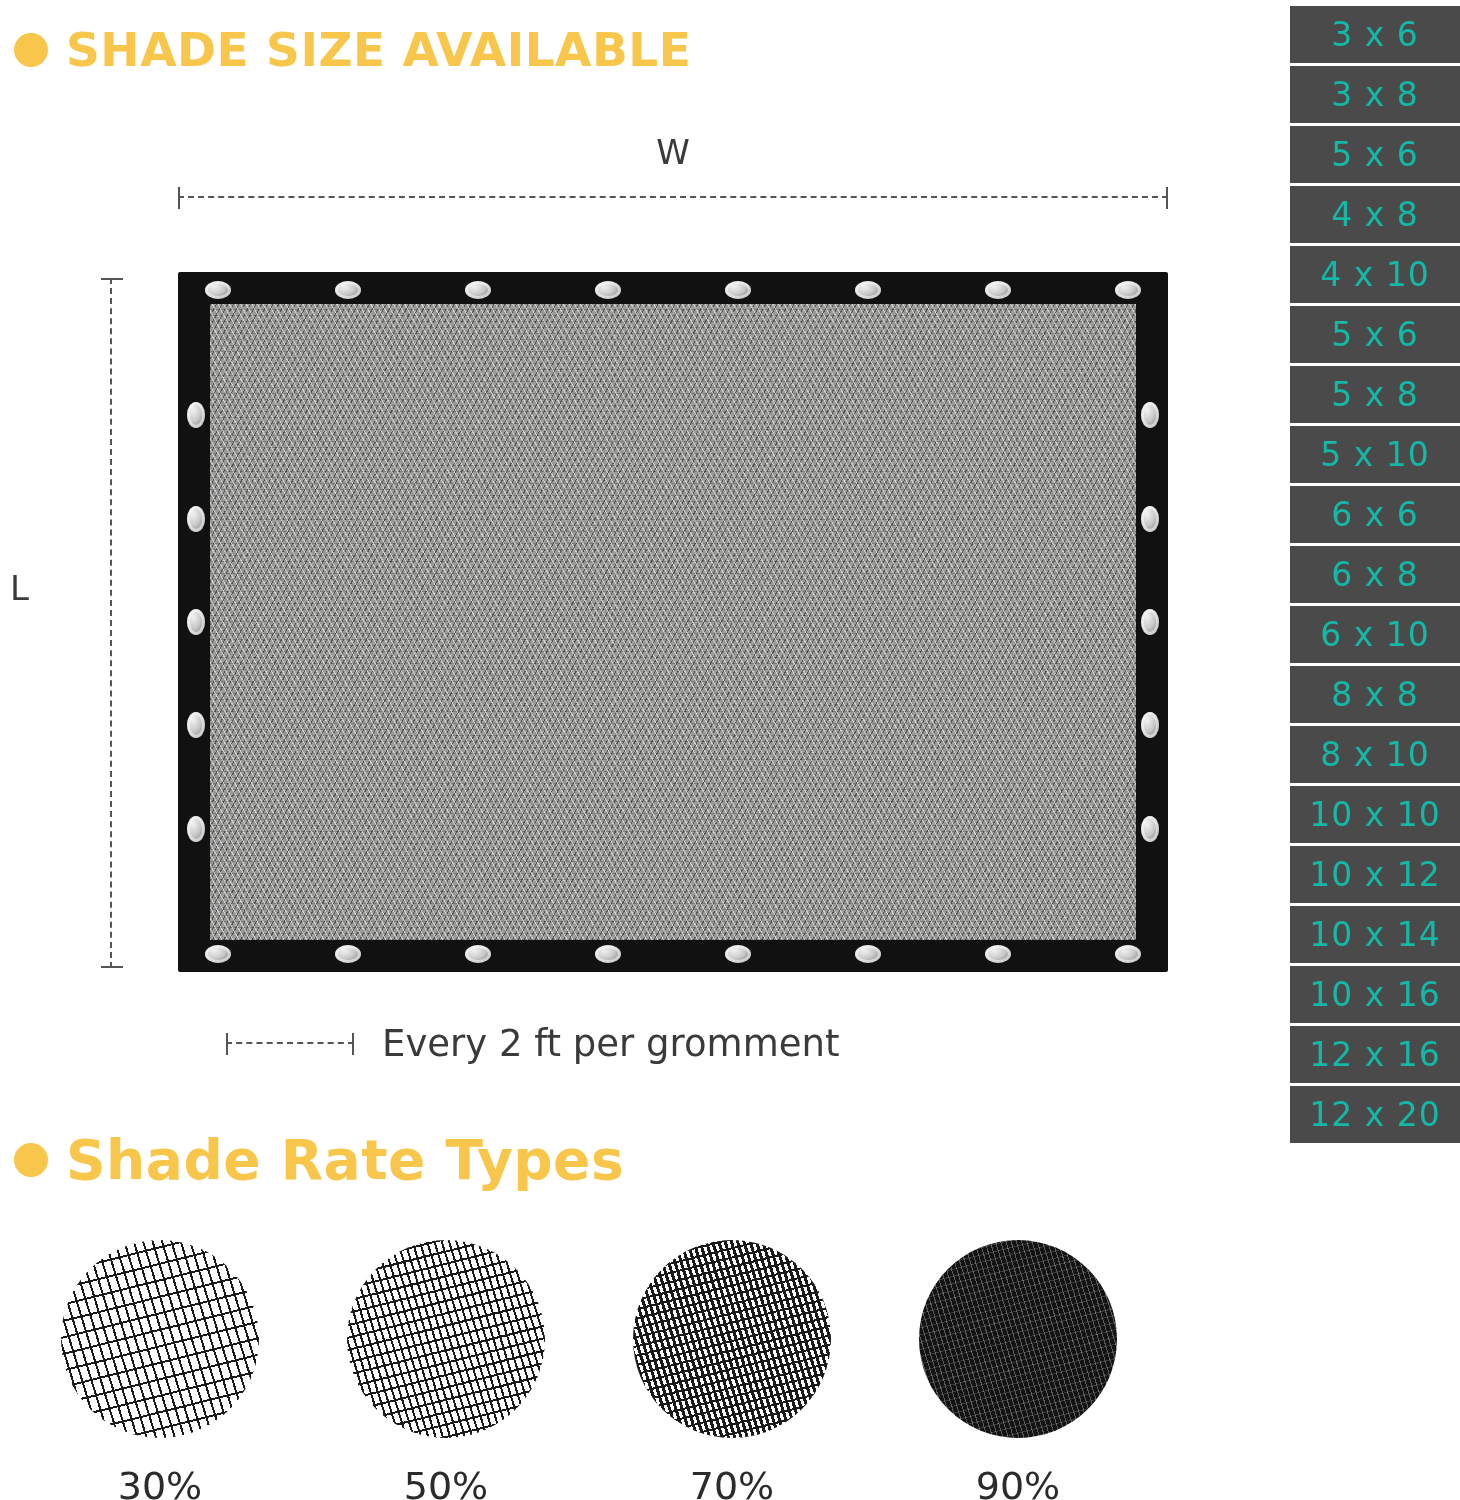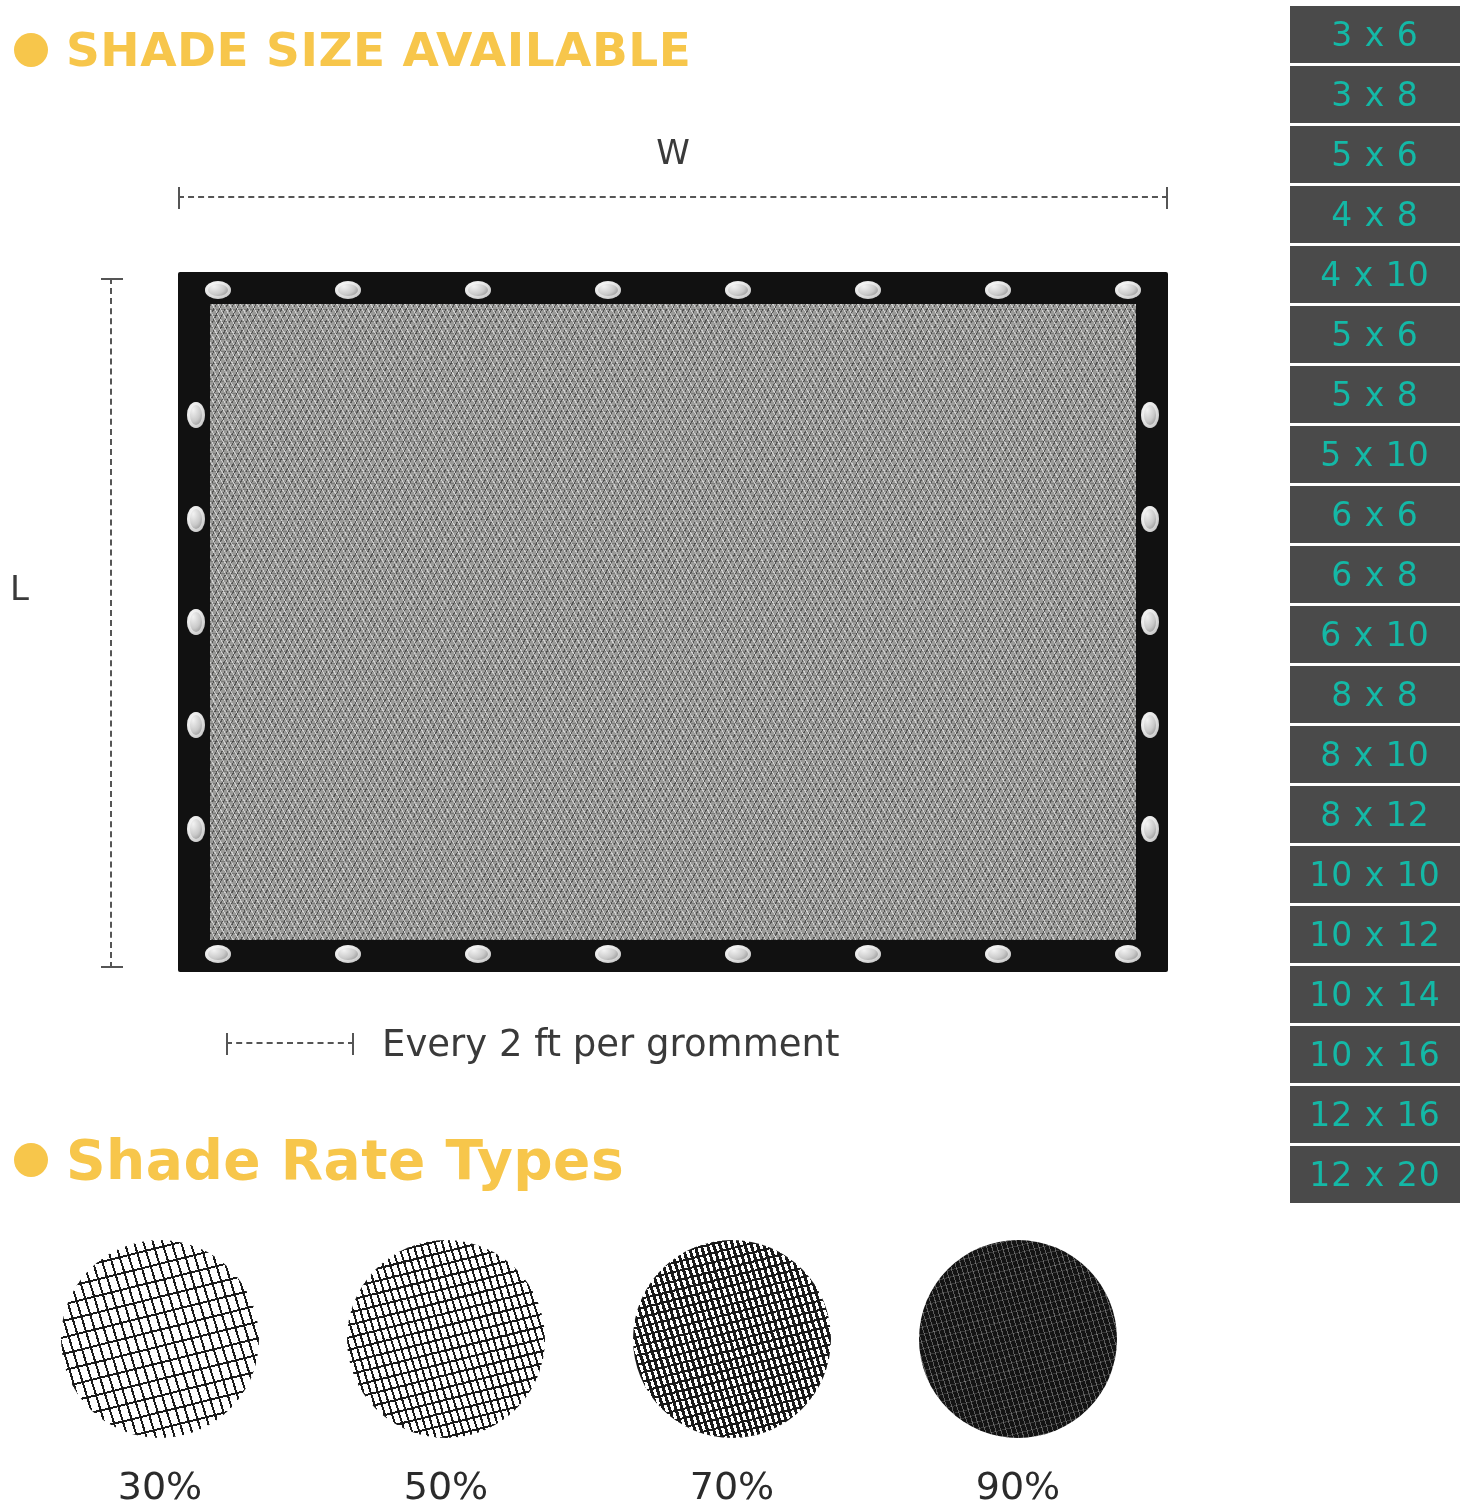--- a/index.html
+++ b/index.html
@@ -341,20 +341,19 @@
     <div class="size-chip">4 x 8</div>
     <div class="size-chip">4 x 10</div>
     <div class="size-chip">5 x 6</div>
     <div class="size-chip">5 x 8</div>
     <div class="size-chip">5 x 10</div>
     <div class="size-chip">6 x 6</div>
     <div class="size-chip">6 x 8</div>
     <div class="size-chip">6 x 10</div>
     <div class="size-chip">8 x 8</div>
     <div class="size-chip">8 x 10</div>
-    <div class="size-chip">8 x 12</div>
     <div class="size-chip">10 x 10</div>
     <div class="size-chip">10 x 12</div>
     <div class="size-chip">10 x 14</div>
     <div class="size-chip">10 x 16</div>
     <div class="size-chip">12 x 16</div>
     <div class="size-chip">12 x 20</div>
   </div>
 
 </body></html>

